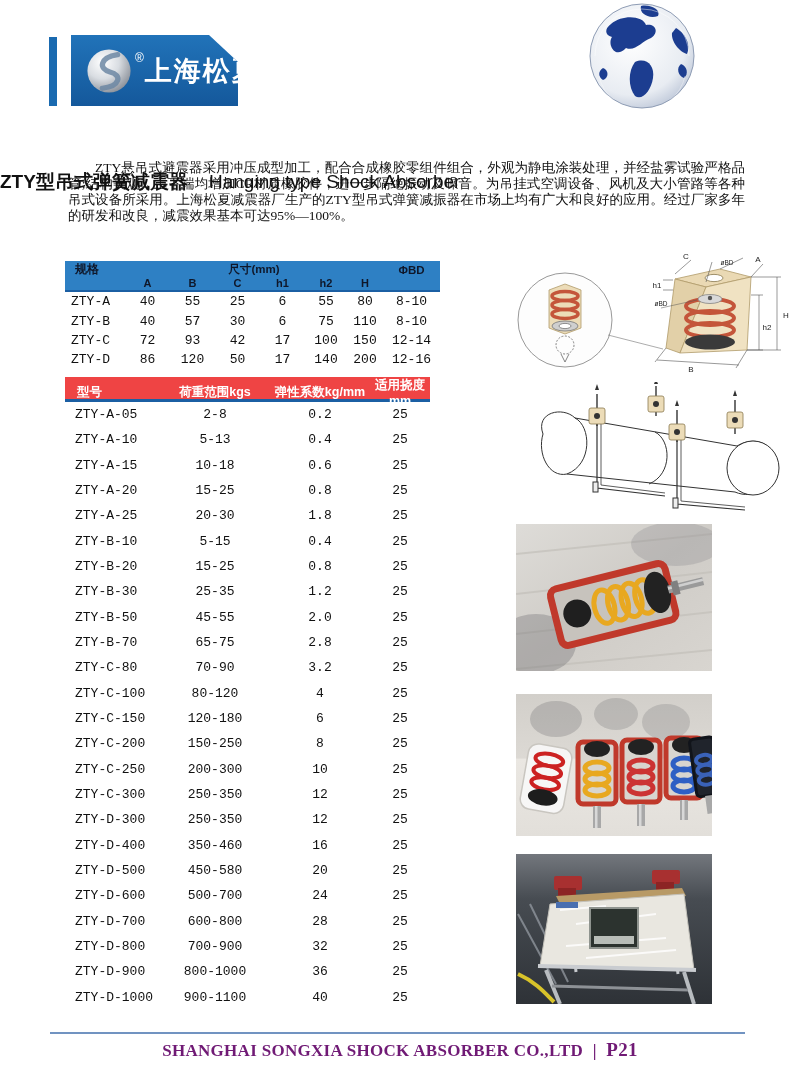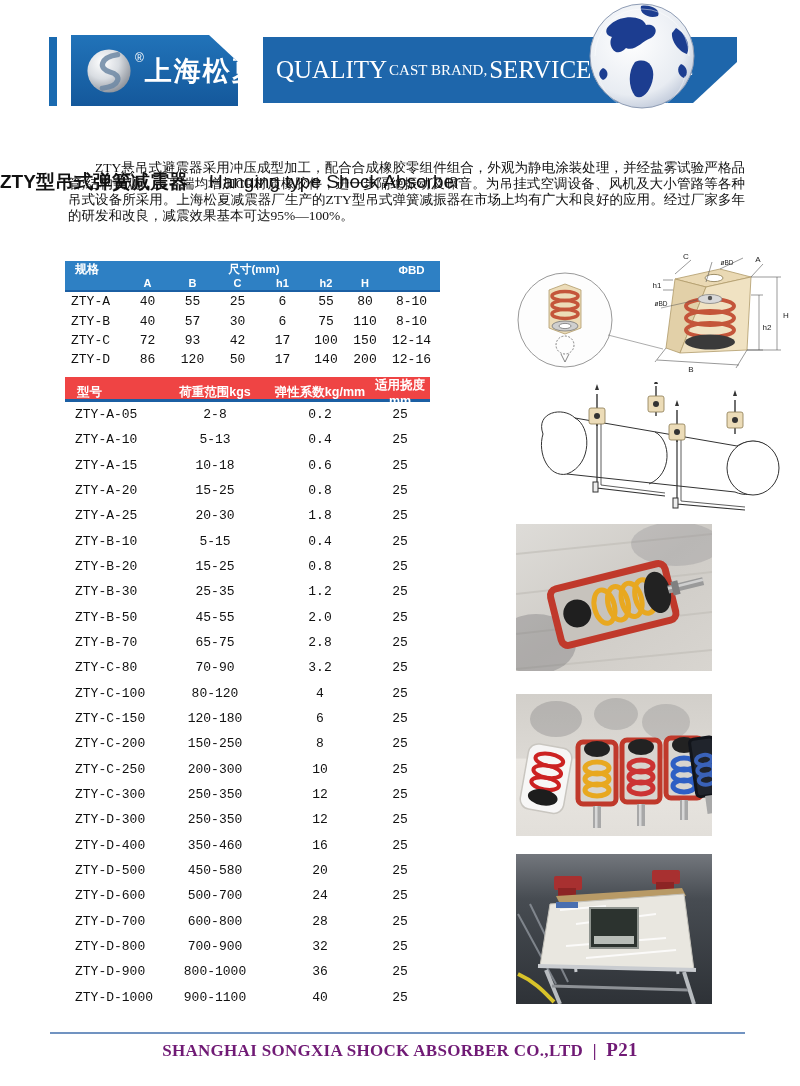--- a/index.html
+++ b/index.html
@@ -27,21 +27,21 @@
   .title{position:absolute;left:0;top:129px;width:100%;text-align:left;font-size:19px;margin-top:40px;}
   .title .cn{font-weight:bold;}
   .title .en{font-weight:normal;}
   .intro{position:absolute;left:68px;top:160px;width:677px;font-size:13.5px;line-height:16px;
          text-align:justify;font-family:"Liberation Serif",serif;color:#101010;}
   .intro p{margin:0;}
   .intro .p1{text-indent:2em;}
 
   
   .t1{position:absolute;left:65px;top:261px;width:375px;}
-  .t1 .hd{background:#2e80c4;color:#ffffff;border-bottom:2px solid #1b5fa3;}
+  .t1 .hd{background:#2e80c4;color:#0f172a;border-bottom:2px solid #1b5fa3;}
   .t1 .hr1{display:grid;grid-template-columns:60px 258px 57px;height:15px;align-items:center;
            font-size:12px;font-weight:bold;}
   .t1 .hr1 .g0{padding-left:10px;}
   .t1 .hr1 .g1,.t1 .hr1 .g2{text-align:center;font-size:11.5px;}
   .t1 .hr2{display:grid;grid-template-columns:60px 45px 45px 45px 45px 42px 36px 57px;
            height:14px;align-items:center;text-align:center;font-size:11px;font-weight:bold;}
   .t1row{display:grid;grid-template-columns:60px 45px 45px 45px 45px 42px 36px 57px;
          height:19.4px;align-items:center;text-align:center;
          font-family:"Liberation Mono",monospace;font-size:13px;}
   .t1row .spec{text-align:left;padding-left:6px;}
@@ -91,28 +91,20 @@
           <stop offset="1" stop-color="#767c86"></stop>
         </radialGradient>
       </defs>
       <circle cx="24" cy="24" r="22.5" fill="url(#sg)"></circle>
       <path d="M33 7 C14 10 13 22 25 25 C38 28 36 40 17 42" stroke="#6c87a3" stroke-width="5.5" fill="none" stroke-linecap="round" opacity="0.85"></path>
     </svg>
     <span class="reg">®</span>
     <span class="brandname">上海松夏</span>
   </div>
 
-  <div class="banner">
-    <div class="banner-text">
-      <span class="big">QUALITY</span>
-      <span class="small"> CAST BRAND,</span>
-      <span class="big">SERVICE</span>
-      <span class="small"> CREAT VALUE</span>
-    </div>
-  </div>
 
   <svg class="globe" viewBox="0 0 118 108">
     <defs>
       <radialGradient id="gg" cx="40%" cy="35%" r="75%">
         <stop offset="0" stop-color="#ffffff"></stop>
           <stop offset="0.7" stop-color="#e8ecf2"></stop>
         <stop offset="1" stop-color="#b3bed2"></stop>
       </radialGradient>
     </defs>
     <circle cx="59" cy="54" r="52" fill="url(#gg)" stroke="#8e9cb4" stroke-width="1"></circle>

